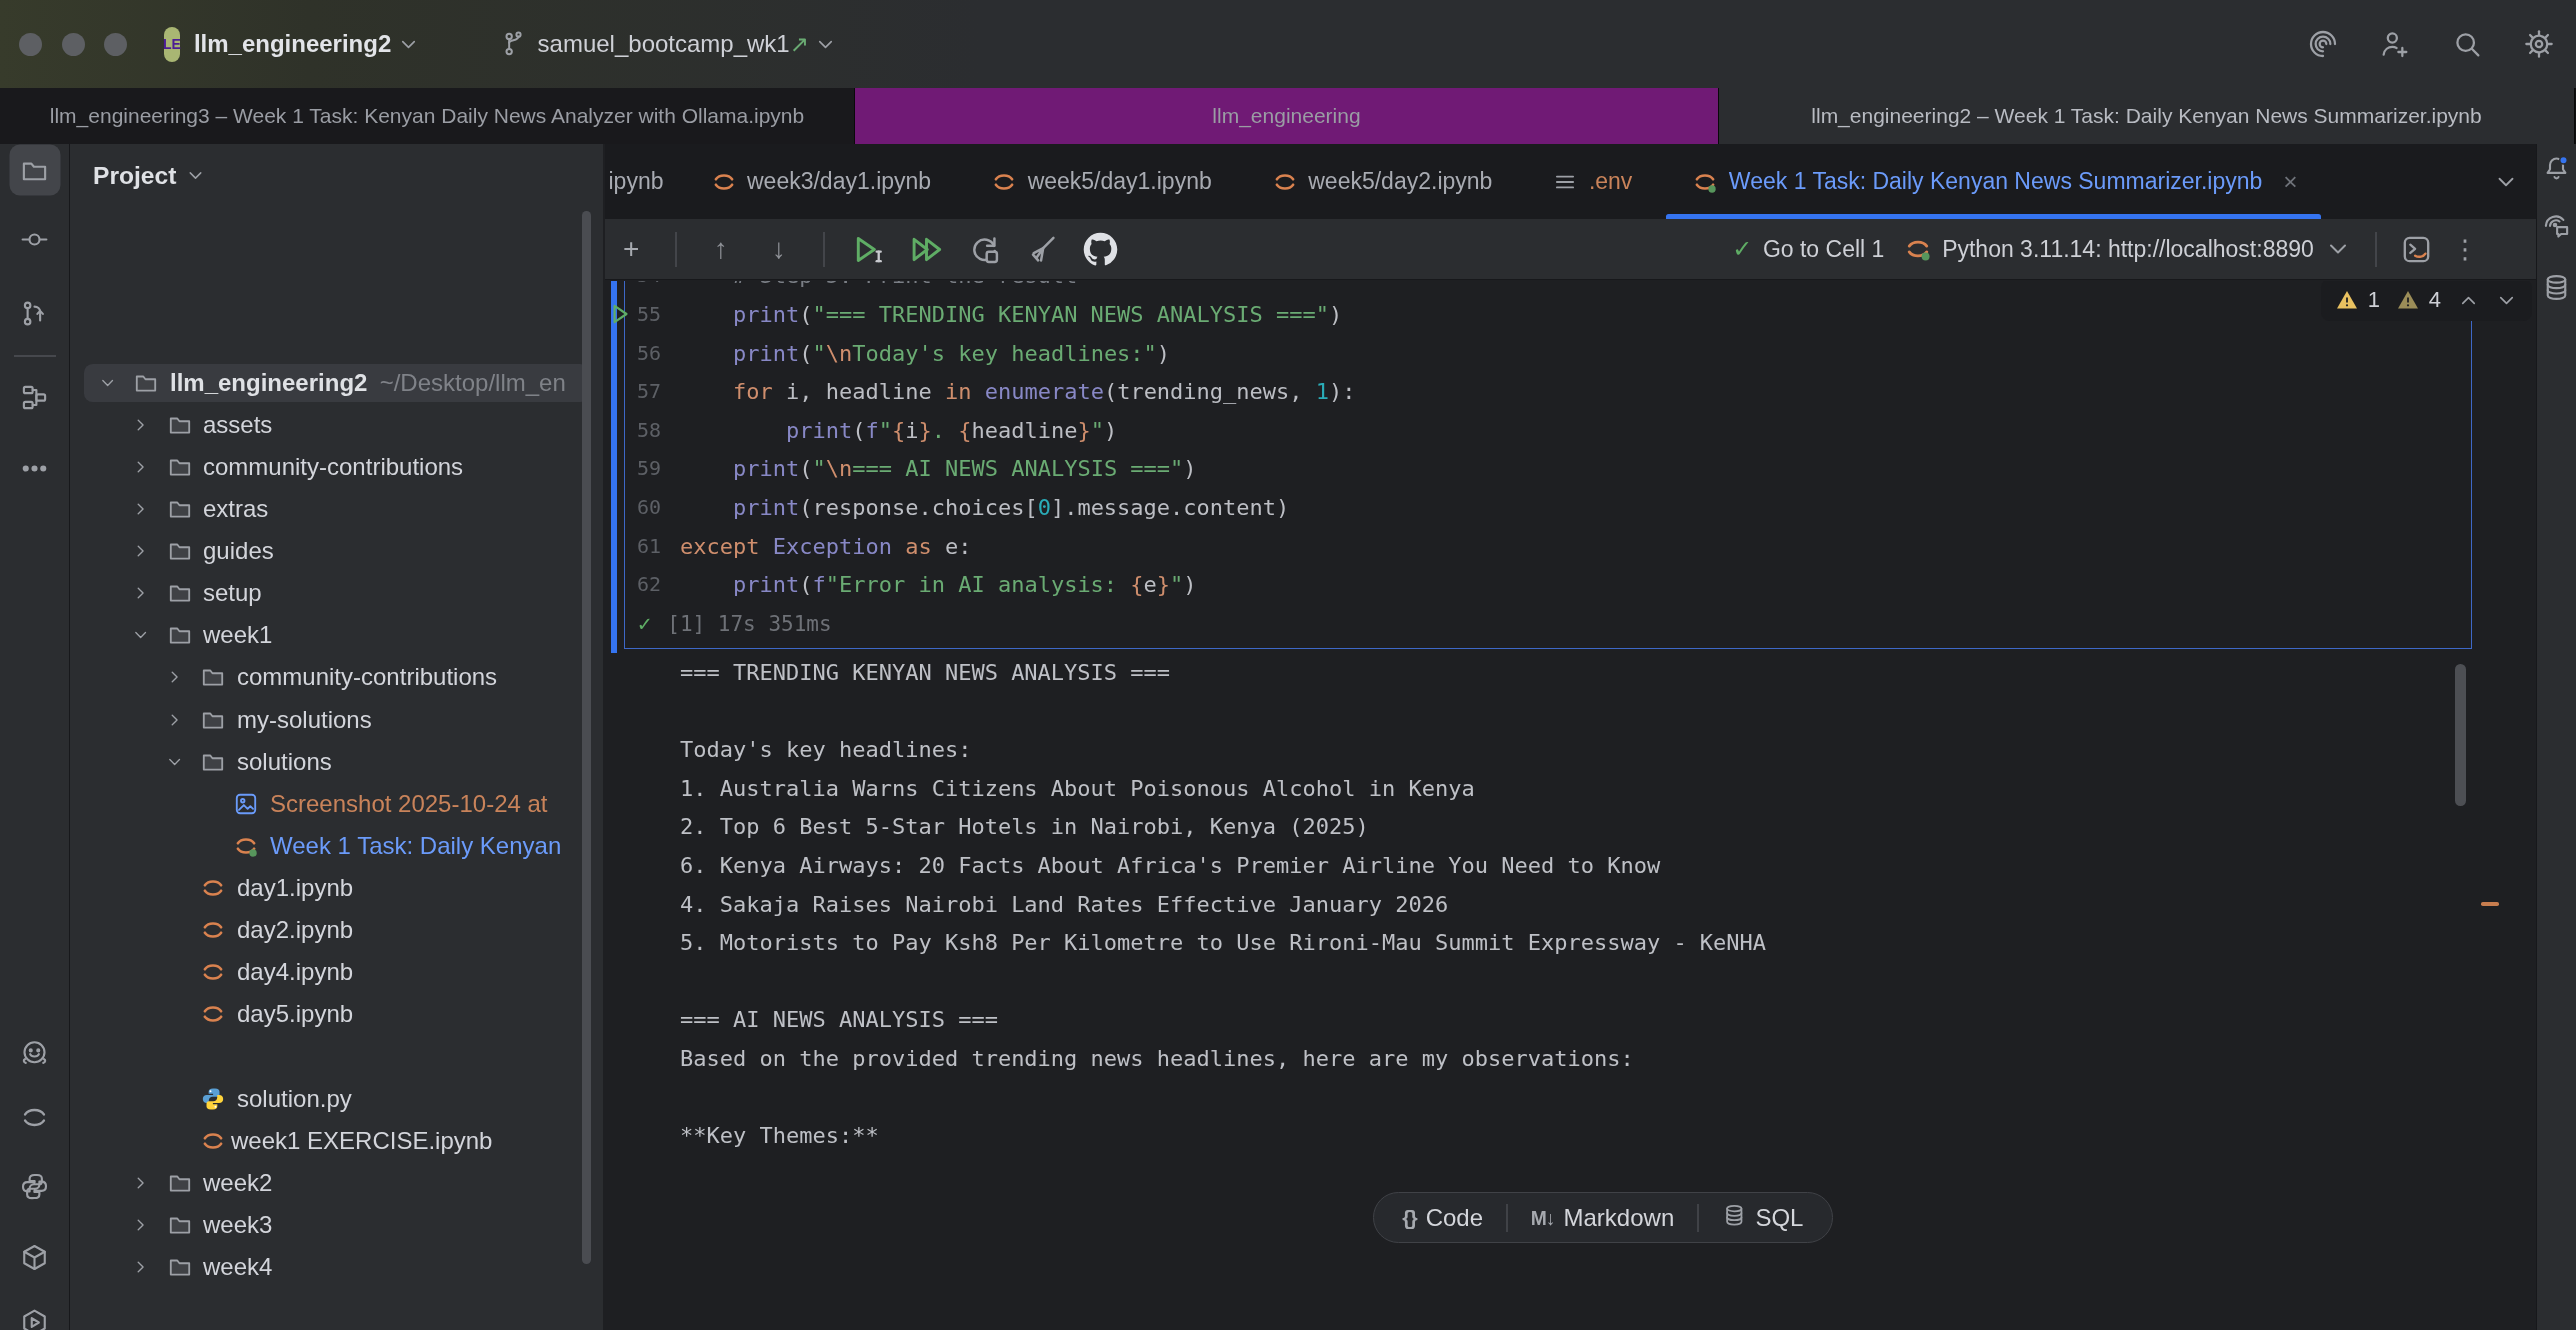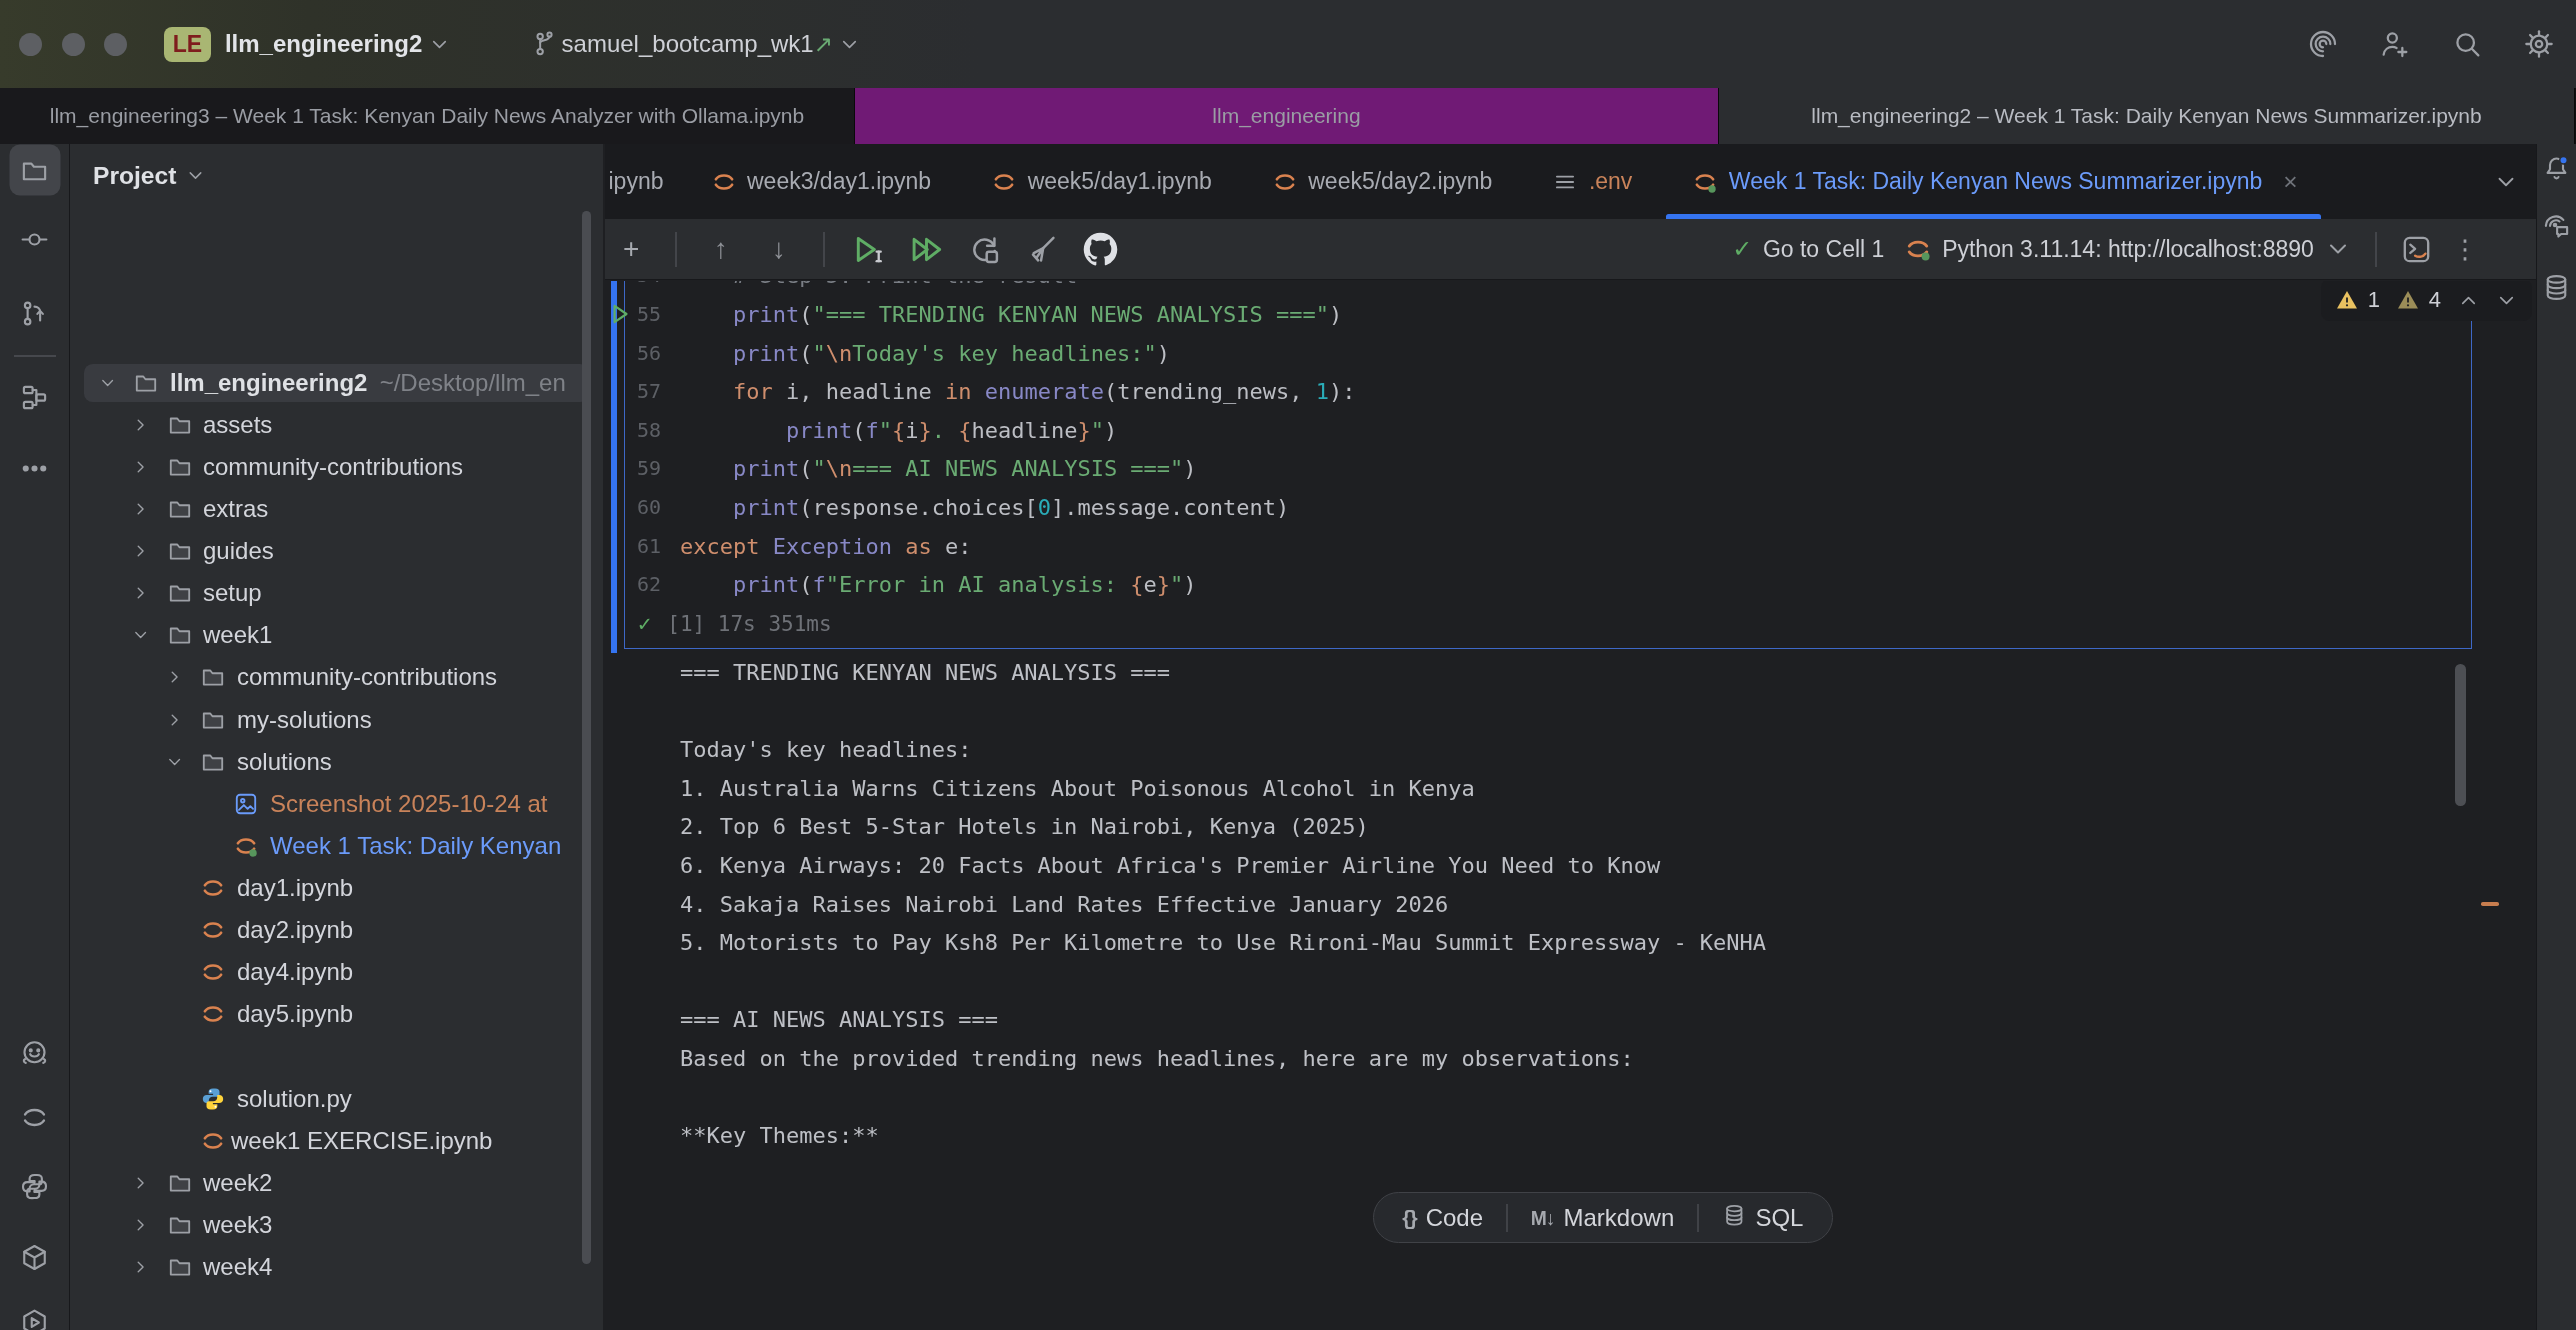--- a/index.html
+++ b/index.html
@@ -6,22 +6,22 @@
   body{width:2576px;height:1330px;background:#1e1f22;font-family:"Liberation Sans",sans-serif;
        color:#ced0d6;overflow:hidden;position:relative}
   .icon{display:inline-flex;align-items:center;justify-content:center}
   .icon svg{width:100%;height:100%}
 
   
   #titlebar{position:absolute;top:0;left:0;right:0;height:88px;
     background:linear-gradient(90deg,#373b2b 0%,#2f3229 12%,#2b2d30 38%);
     display:flex;align-items:center}
   .tdot{width:23px;height:23px;border-radius:50%;background:#5d5f63}
-  #proj-badge{width:47px;height:35px;border-radius:8px;background:#a9b673;color:#7f1d1d;
-    font-weight:700;font-size:23px;display:flex;align-items:center;justify-content:center}
+  #proj-badge{width:16px;height:35px;border-radius:8px;background:#a9b673;color:#4c1d95;
+    font-weight:700;font-size:14px;display:flex;align-items:center;justify-content:center}
   .tb-name{font-size:24px;font-weight:600;color:#e2e4e8}
   .tb-branch{font-size:24px;color:#ced0d6}
   .upar{color:#6aab73;font-size:23px}
   .tb-icons{margin-left:auto;display:flex;gap:40px;padding-right:21px}
   .tb-icons .icon{width:32px;height:32px}
 
   
   #window-tabs{position:absolute;top:88px;left:0;right:0;height:56px;display:flex;background:#0e0f10}
   .wtab{height:100%;display:flex;align-items:center;justify-content:center;font-size:21px;
     color:#9a9da4;white-space:nowrap;overflow:hidden;border-right:0.9px solid #09090a;box-sizing:border-box}
@@ -138,21 +138,21 @@
     </span>
   <span class="icon" style="margin-left:81px;width:28px;height:28px">
       <svg viewBox="0 0 24 24" fill="none" stroke="#9da0a6" stroke-width="1.7" stroke-linecap="round" stroke-linejoin="round">
         <circle cx="7" cy="5.5" r="2.3"></circle>
         <circle cx="7" cy="18.5" r="2.3"></circle>
         <line x1="7" y1="7.8" x2="7" y2="16.2"></line>
         <path d="M7 11c0-3 8-1.5 8-5.5"></path>
         <circle cx="15" cy="4" r="1.8"></circle>
       </svg>
     </span>
-  <span class="tb-branch" style="margin-left:2px">samuel_bootcamp_wk1</span>
+  <span class="tb-branch" style="margin-left:9px">samuel_bootcamp_wk1</span>
   <span class="upar">↗</span>
   <span class="icon chev20" style="margin-left:5.3px;width:23px;height:23px">
       <svg viewBox="0 0 24 24" fill="none" stroke="#9da0a6" stroke-width="1.7" stroke-linecap="round" stroke-linejoin="round">
         <polyline points="6,9 12,15 18,9" stroke="currentColor"></polyline>
       </svg>
     </span>
   <div class="tb-icons">
     <span class="icon">
         <svg viewBox="0 0 24 24" fill="none" stroke="#9da0a6" stroke-width="1.7" stroke-linecap="round" stroke-linejoin="round">
           <path d="M12 21a9 9 0 1 1 9-9"></path>

